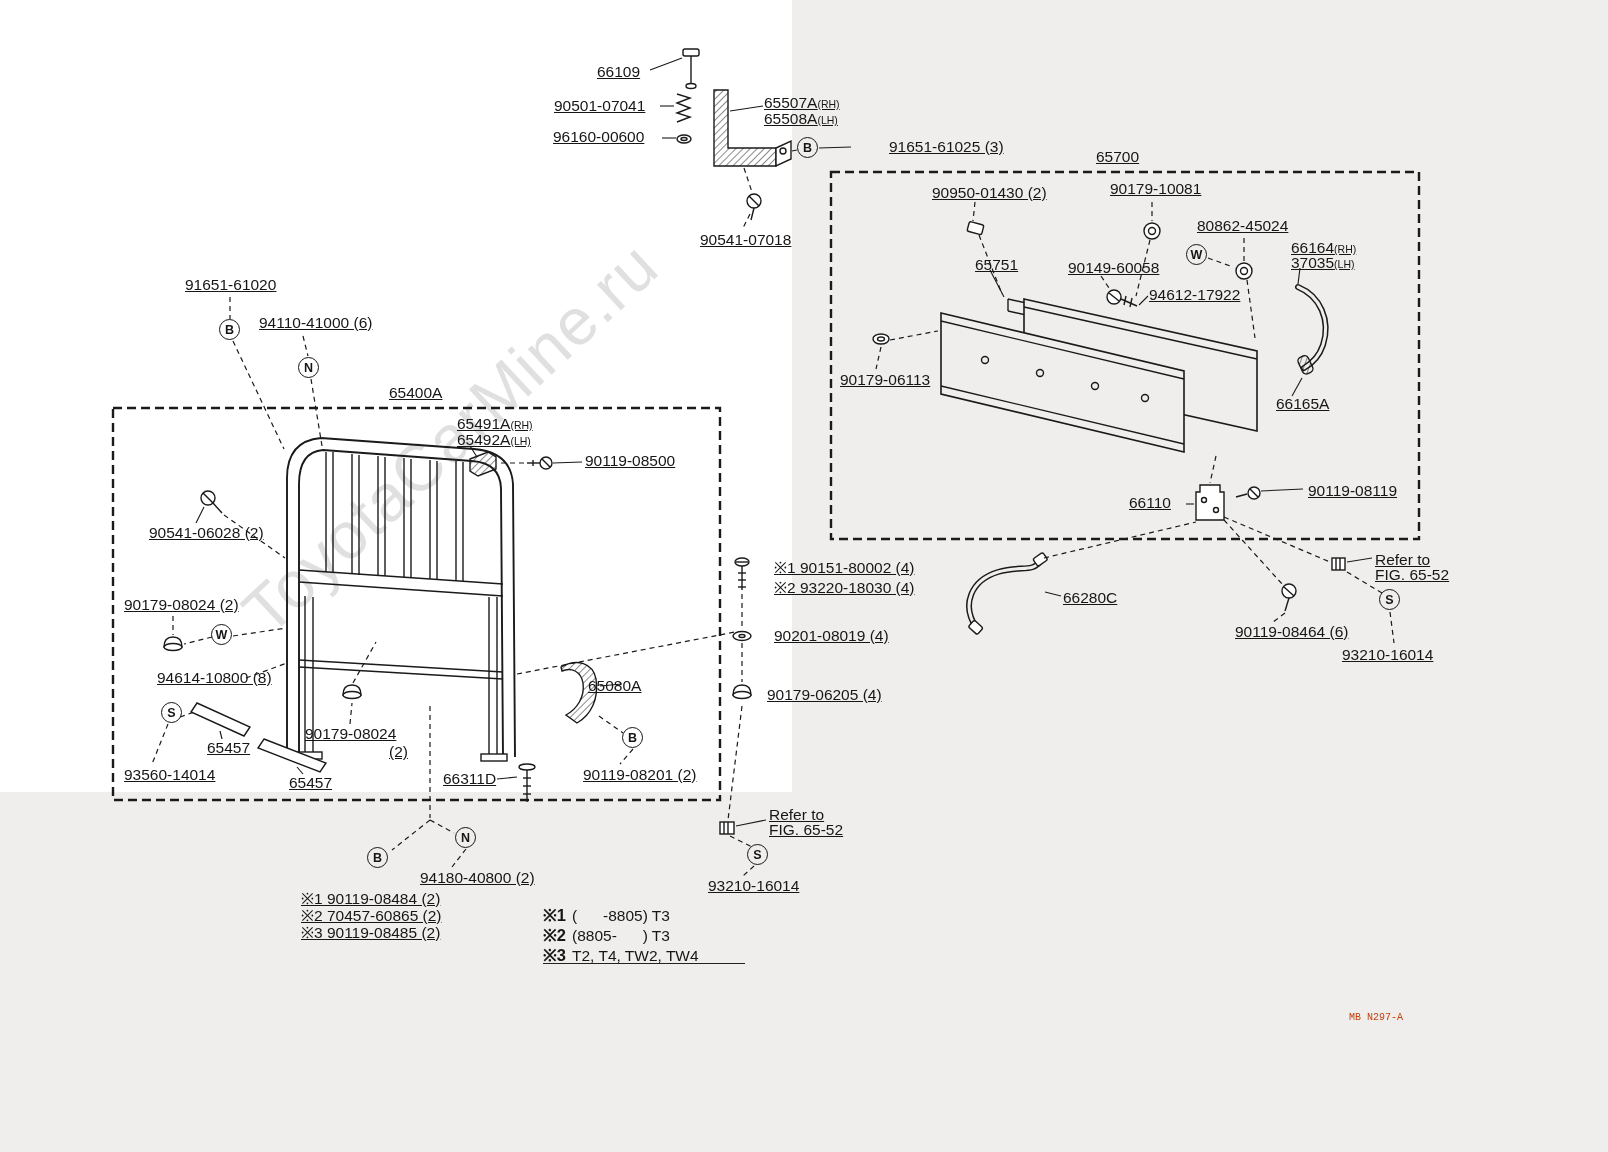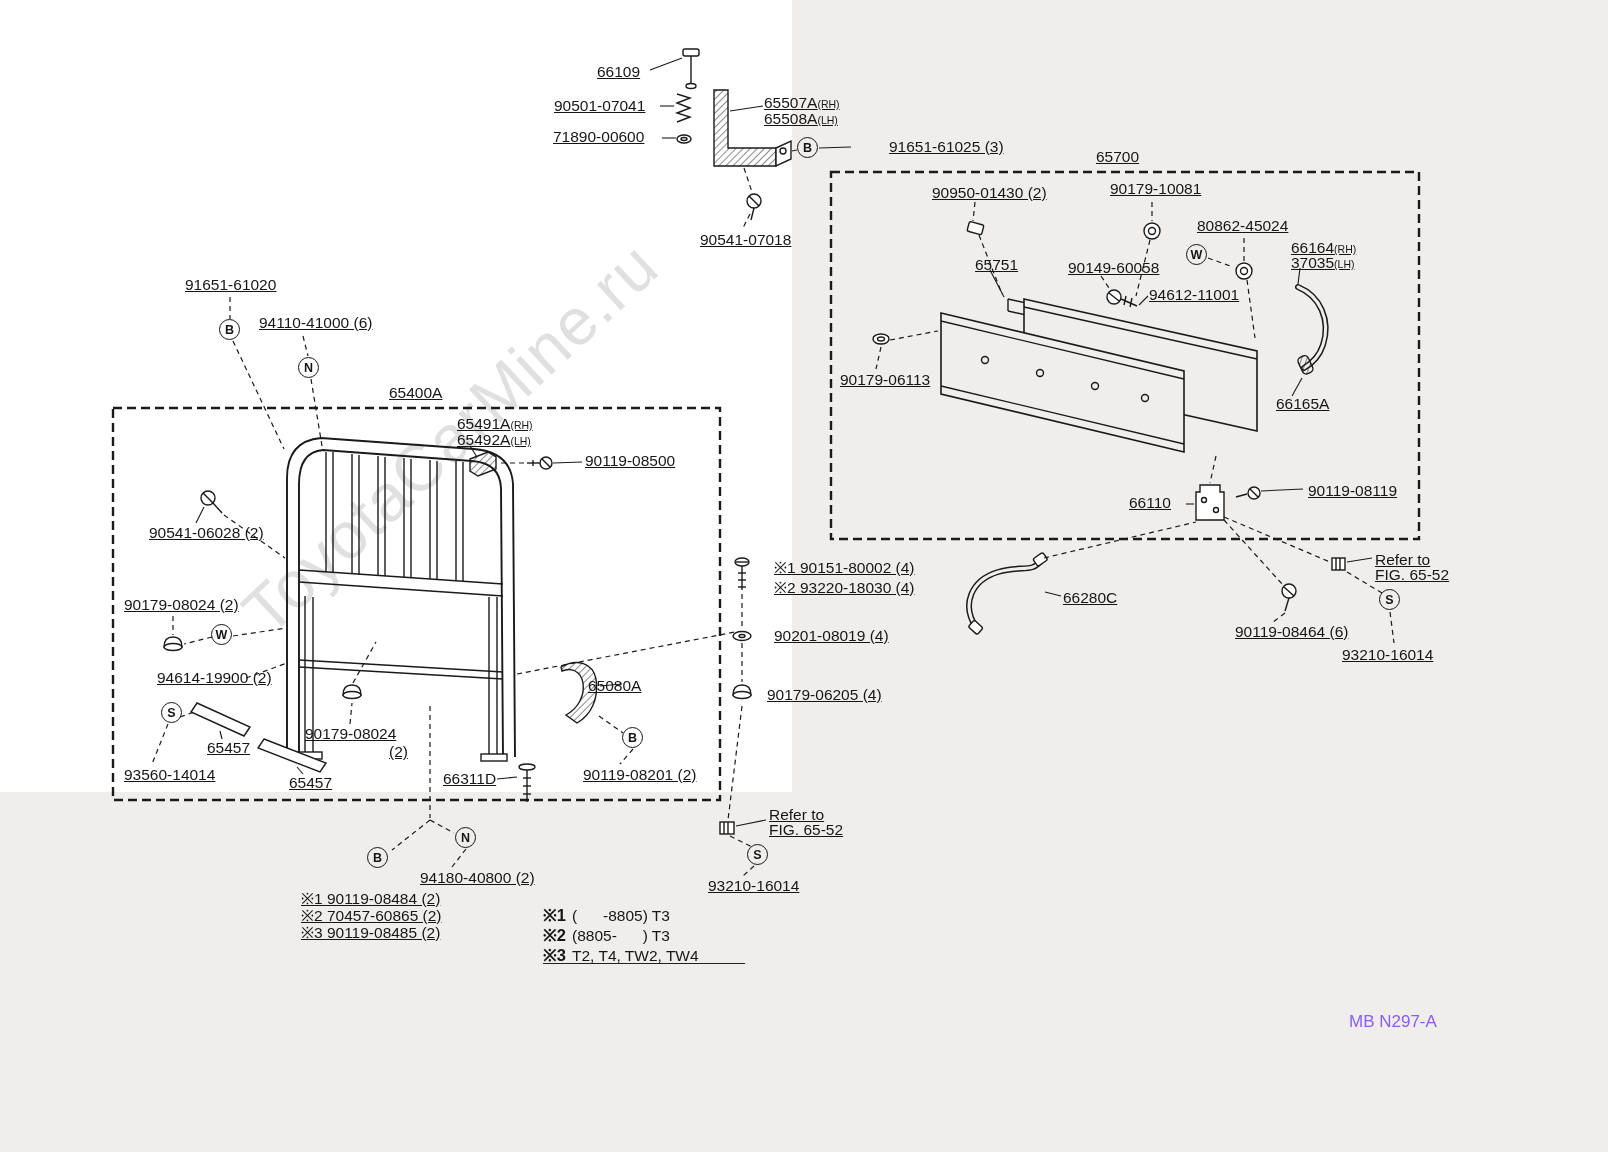--- a/index.html
+++ b/index.html
@@ -22,21 +22,21 @@
   .rodInner{fill:none;stroke:#efeeec;stroke-width:3;stroke-linecap:round;}
   #labels{position:absolute;left:0;top:0;width:100%;height:100%;z-index:4;}
   .lbl{position:absolute;font-size:15.5px;white-space:nowrap;line-height:1.05;text-decoration:underline;}
   .sm{font-size:10.5px;margin-top:16px;}
   .callout{position:absolute;width:21px;height:21px;border:1.7px solid #151515;border-radius:50%;
            display:flex;align-items:center;justify-content:center;font-size:12.5px;font-weight:bold;
            background:transparent;box-sizing:border-box;}
   .legend-row{position:absolute;font-size:15.5px;white-space:pre;}
   .legend-row .mark{font-weight:bold;font-size:16.5px;margin-right:6px;}
   #legend-underline{position:absolute;left:543px;top:963px;width:202px;border-top:1.7px solid #222;}
-  .fig-code{position:absolute;font-size:17px;color:#8b5cf6;}
+  .fig-code{position:absolute;font-size:10px;color:#c2410c;font-family:Liberation Mono, monospace;}
 </style>
 </head>
 <body>
 
 <div id="page">
 
   <div id="white-zone"></div>
   <div id="watermark">ToyotaCarMine.ru</div>
 
   <svg class="canvas" width="1608" height="1152" viewBox="0 0 1608 1152">
@@ -257,54 +257,54 @@
     <div class="callout" style="left:298px;top:357px">N</div>
     <div class="callout" style="left:455px;top:827px">N</div>
     <div class="callout" style="left:1186px;top:244px">W</div>
     <div class="callout" style="left:211px;top:624px">W</div>
     <div class="callout" style="left:161px;top:702px">S</div>
     <div class="callout" style="left:747px;top:844px">S</div>
     <div class="callout" style="left:1379px;top:589px">S</div>
 
     <div class="lbl" style="left:597px;top:64px">66109</div>
     <div class="lbl" style="left:554px;top:98px">90501-07041</div>
-    <div class="lbl" style="left:553px;top:129px">71890-00600</div>
+    <div class="lbl" style="left:553px;top:129px">96160-00600</div>
     <div class="lbl" style="left:764px;top:95px"><span>65507A</span><span class="sm">(RH)</span></div>
     <div class="lbl" style="left:764px;top:111px"><span>65508A</span><span class="sm">(LH)</span></div>
     <div class="lbl" style="left:889px;top:139px">91651-61025 (3)</div>
     <div class="lbl" style="left:700px;top:232px">90541-07018</div>
 
     <div class="lbl" style="left:1096px;top:149px">65700</div>
     <div class="lbl" style="left:932px;top:185px">90950-01430 (2)</div>
     <div class="lbl" style="left:1110px;top:181px">90179-10081</div>
     <div class="lbl" style="left:1197px;top:218px">80862-45024</div>
     <div class="lbl" style="left:1291px;top:240px"><span>66164</span><span class="sm">(RH)</span></div>
     <div class="lbl" style="left:1291px;top:255px"><span>37035</span><span class="sm">(LH)</span></div>
     <div class="lbl" style="left:975px;top:257px">65751</div>
     <div class="lbl" style="left:1068px;top:260px">90149-60058</div>
-    <div class="lbl" style="left:1149px;top:287px">94612-11001</div>
+    <div class="lbl" style="left:1149px;top:287px">94612-17922</div>
     <div class="lbl" style="left:840px;top:372px">90179-06113</div>
     <div class="lbl" style="left:1276px;top:396px">66165A</div>
     <div class="lbl" style="left:1129px;top:495px">66110</div>
     <div class="lbl" style="left:1308px;top:483px">90119-08119</div>
     <div class="lbl" style="left:1375px;top:552px">Refer to</div>
     <div class="lbl" style="left:1375px;top:567px">FIG. 65-52</div>
     <div class="lbl" style="left:1342px;top:647px">93210-16014</div>
     <div class="lbl" style="left:1235px;top:624px">90119-08464 (6)</div>
     <div class="lbl" style="left:1063px;top:590px">66280C</div>
 
     <div class="lbl" style="left:185px;top:277px">91651-61020</div>
     <div class="lbl" style="left:259px;top:315px">94110-41000 (6)</div>
     <div class="lbl" style="left:389px;top:385px">65400A</div>
     <div class="lbl" style="left:457px;top:416px"><span>65491A</span><span class="sm">(RH)</span></div>
     <div class="lbl" style="left:457px;top:432px"><span>65492A</span><span class="sm">(LH)</span></div>
     <div class="lbl" style="left:585px;top:453px">90119-08500</div>
     <div class="lbl" style="left:149px;top:525px">90541-06028 (2)</div>
     <div class="lbl" style="left:124px;top:597px">90179-08024 (2)</div>
-    <div class="lbl" style="left:157px;top:670px">94614-19900 (2)</div>
+    <div class="lbl" style="left:157px;top:670px">94614-10800 (8)</div>
     <div class="lbl" style="left:207px;top:740px">65457</div>
     <div class="lbl" style="left:124px;top:767px">93560-14014</div>
     <div class="lbl" style="left:289px;top:775px">65457</div>
     <div class="lbl" style="left:305px;top:726px">90179-08024</div>
     <div class="lbl" style="left:389px;top:744px">(2)</div>
     <div class="lbl" style="left:443px;top:771px">66311D</div>
     <div class="lbl" style="left:588px;top:678px">65080A</div>
     <div class="lbl" style="left:583px;top:767px">90119-08201 (2)</div>
 
     <div class="lbl" style="left:774px;top:560px">※1 90151-80002 (4)</div>

